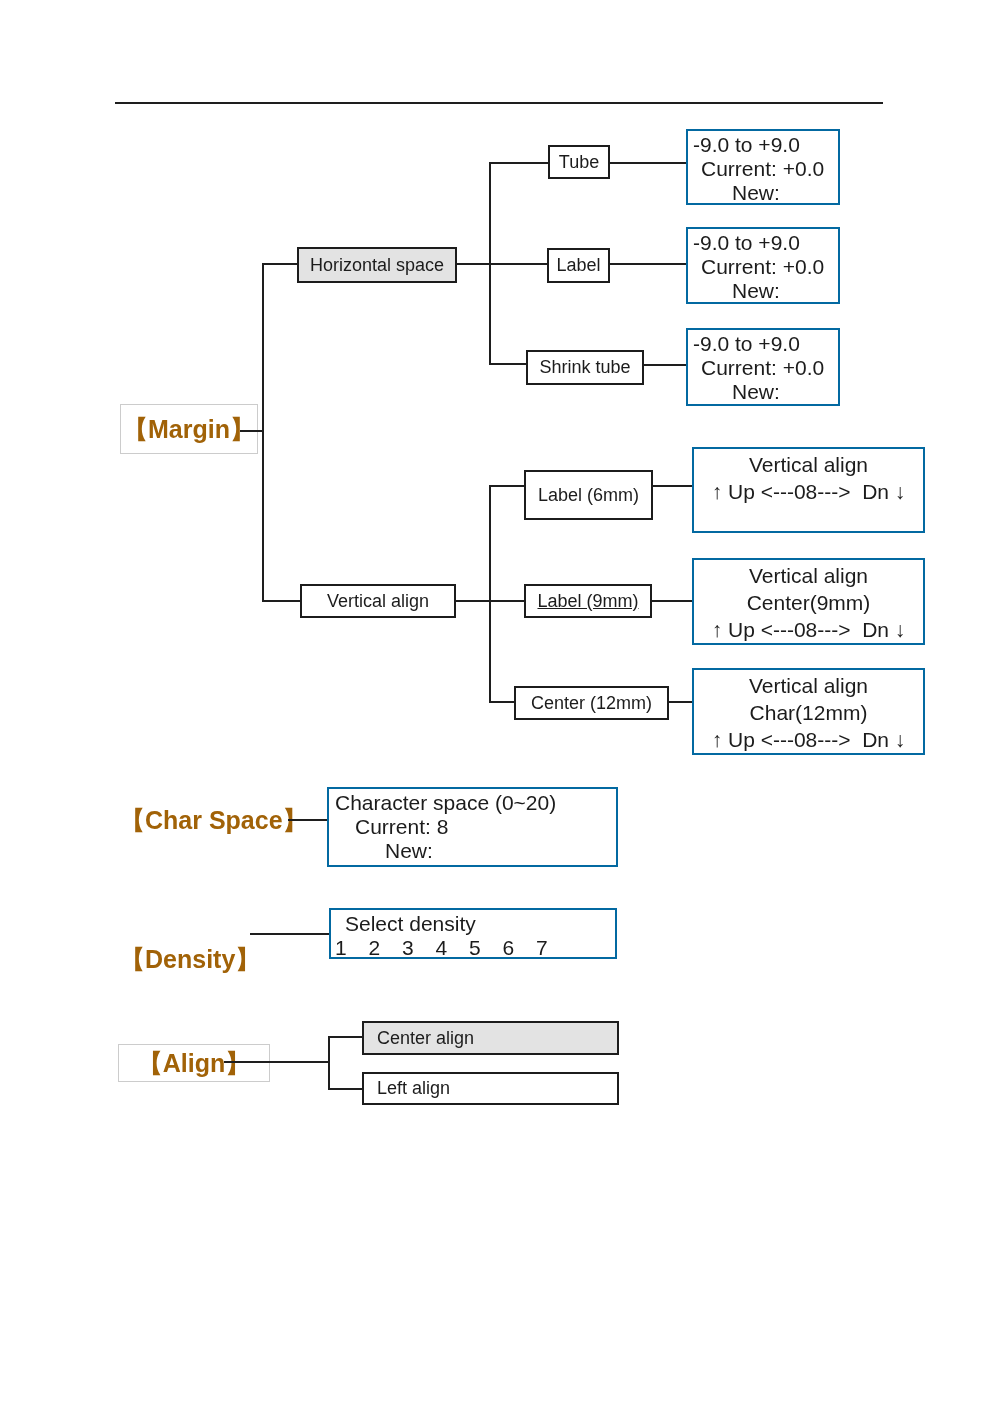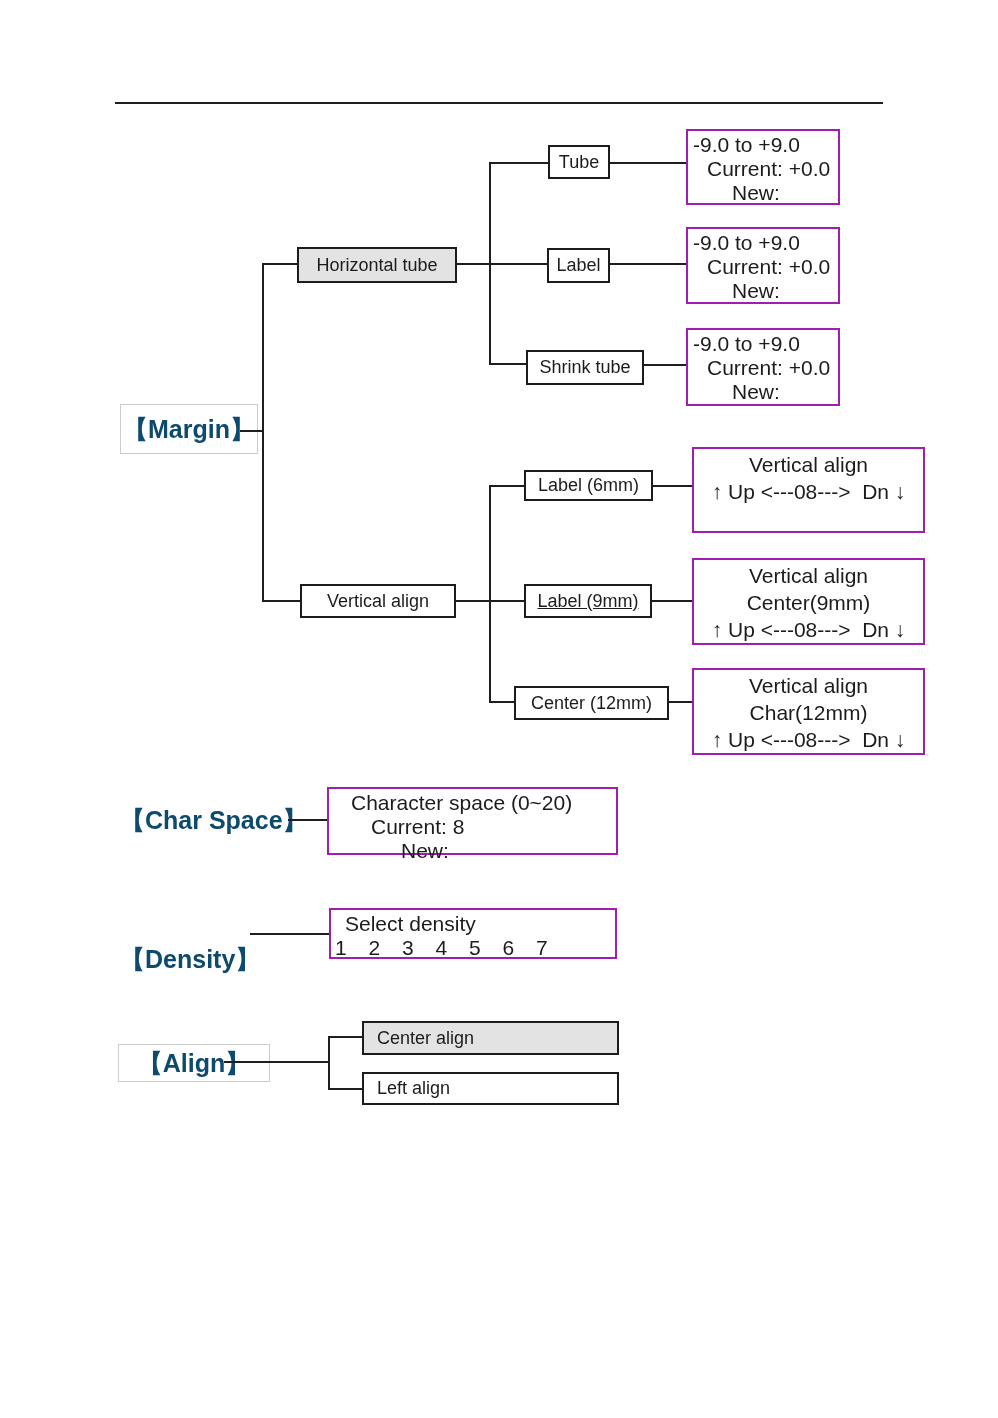--- a/index.html
+++ b/index.html
@@ -9,36 +9,36 @@
   }
   .hline,.vline{position:absolute;background:#1e1e1e;}
   .rule{position:absolute;background:#1e1e1e;}
   .box{
     position:absolute;background:#ffffff;border:2px solid #1c1c1c;box-sizing:border-box;
     font-size:18px;display:flex;align-items:center;justify-content:center;white-space:pre;
   }
   .box.gray{background:#e3e3e3;}
   .box.leftpad{justify-content:flex-start;padding-left:13px;}
   .screen{
-    position:absolute;background:#ffffff;border:2px solid #a21caf;box-sizing:border-box;
+    position:absolute;background:#ffffff;border:2px solid #0369a1;box-sizing:border-box;
     font-size:21px;padding-top:2px;
   }
   .screen div{line-height:24px;white-space:pre;}
   .screen.tall div{line-height:27px;}
   .screen.center{text-align:center;}
   .i0{padding-left:5px;}
-  .i1{padding-left:19px;}
+  .i1{padding-left:13px;}
   .i2{padding-left:44px;}
   .c0{padding-left:6px;}
   .c1{padding-left:26px;}
   .c2{padding-left:56px;}
   .d0{padding-left:14px;}
   .d1{padding-left:4px;letter-spacing:8px;}
   .rootlabel{
-    position:absolute;font-weight:bold;font-size:25px;color:#0c4a6e;white-space:nowrap;
+    position:absolute;font-weight:bold;font-size:25px;color:#a16207;white-space:nowrap;
   }
   .faintbox{
     position:absolute;border:1px solid #cccccc;background:#ffffff;box-sizing:border-box;
     display:flex;align-items:center;justify-content:center;
   }
 </style>
 </head>
 <body>
 
 <div id="page">
@@ -48,21 +48,21 @@
   <div class="faintbox" style="left:120px;top:404px;width:138px;height:50px;">
     <span class="rootlabel" style="position:static;">【Margin】</span>
   </div>
 
   <div class="hline" style="left:240px;top:430px;width:24px;height:2px;"></div>
   <div class="vline" style="left:262px;top:263px;width:2px;height:339px;"></div>
   <div class="hline" style="left:262px;top:263px;width:36px;height:2px;"></div>
   <div class="hline" style="left:262px;top:600px;width:40px;height:2px;"></div>
 
   <div class="box gray" style="left:297px;top:247px;width:160px;height:36px;">
-    <span>Horizontal tube</span>
+    <span>Horizontal space</span>
   </div>
 
   <div class="hline" style="left:457px;top:263px;width:90px;height:2px;"></div>
   <div class="vline" style="left:489px;top:162px;width:2px;height:203px;"></div>
   <div class="hline" style="left:489px;top:162px;width:59px;height:2px;"></div>
   <div class="hline" style="left:489px;top:363px;width:37px;height:2px;"></div>
   <div class="hline" style="left:610px;top:162px;width:76px;height:2px;"></div>
   <div class="hline" style="left:609px;top:263px;width:77px;height:2px;"></div>
   <div class="hline" style="left:644px;top:364px;width:42px;height:2px;"></div>
 
@@ -97,21 +97,21 @@
   </div>
 
   <div class="hline" style="left:456px;top:600px;width:68px;height:2px;"></div>
   <div class="vline" style="left:489px;top:486px;width:2px;height:217px;"></div>
   <div class="hline" style="left:489px;top:485px;width:35px;height:2px;"></div>
   <div class="hline" style="left:489px;top:701px;width:25px;height:2px;"></div>
   <div class="hline" style="left:653px;top:485px;width:39px;height:2px;"></div>
   <div class="hline" style="left:652px;top:600px;width:40px;height:2px;"></div>
   <div class="hline" style="left:669px;top:701px;width:23px;height:2px;"></div>
 
-  <div class="box" style="left:524px;top:470px;width:129px;height:31px;">
+  <div class="box" style="left:524px;top:470px;width:129px;height:50px;">
     <span>Label (6mm)</span>
   </div>
   <div class="box" style="left:524px;top:584px;width:128px;height:34px;text-decoration:underline;">
     <span>Label (9mm)</span>
   </div>
   <div class="box" style="left:514px;top:686px;width:155px;height:34px;">
     <span>Center (12mm)</span>
   </div>
 
   <div class="screen tall center" style="left:692px;top:447px;width:233px;height:86px;">
@@ -124,21 +124,21 @@
     <div>↑ Up &lt;---08---&gt;  Dn ↓</div>
   </div>
   <div class="screen tall center" style="left:692px;top:668px;width:233px;height:87px;">
     <div>Vertical align</div>
     <div>Char(12mm)</div>
     <div>↑ Up &lt;---08---&gt;  Dn ↓</div>
   </div>
 
   <span class="rootlabel" style="left:120px;top:804px;">【Char Space】</span>
   <div class="hline" style="left:288px;top:819px;width:41px;height:2px;"></div>
-  <div class="screen" style="left:327px;top:787px;width:291px;height:68px;padding-left:16px;">
+  <div class="screen" style="left:327px;top:787px;width:291px;height:80px;">
     <div class="c0">Character space (0~20)</div>
     <div class="c1">Current: 8</div>
     <div class="c2">New:</div>
   </div>
 
   <span class="rootlabel" style="left:120px;top:943px;">【Density】</span>
   <div class="hline" style="left:250px;top:933px;width:79px;height:2px;"></div>
   <div class="screen" style="left:329px;top:908px;width:288px;height:51px;">
     <div class="d0">Select density</div>
     <div class="d1">1 2 3 4 5 6 7</div>

